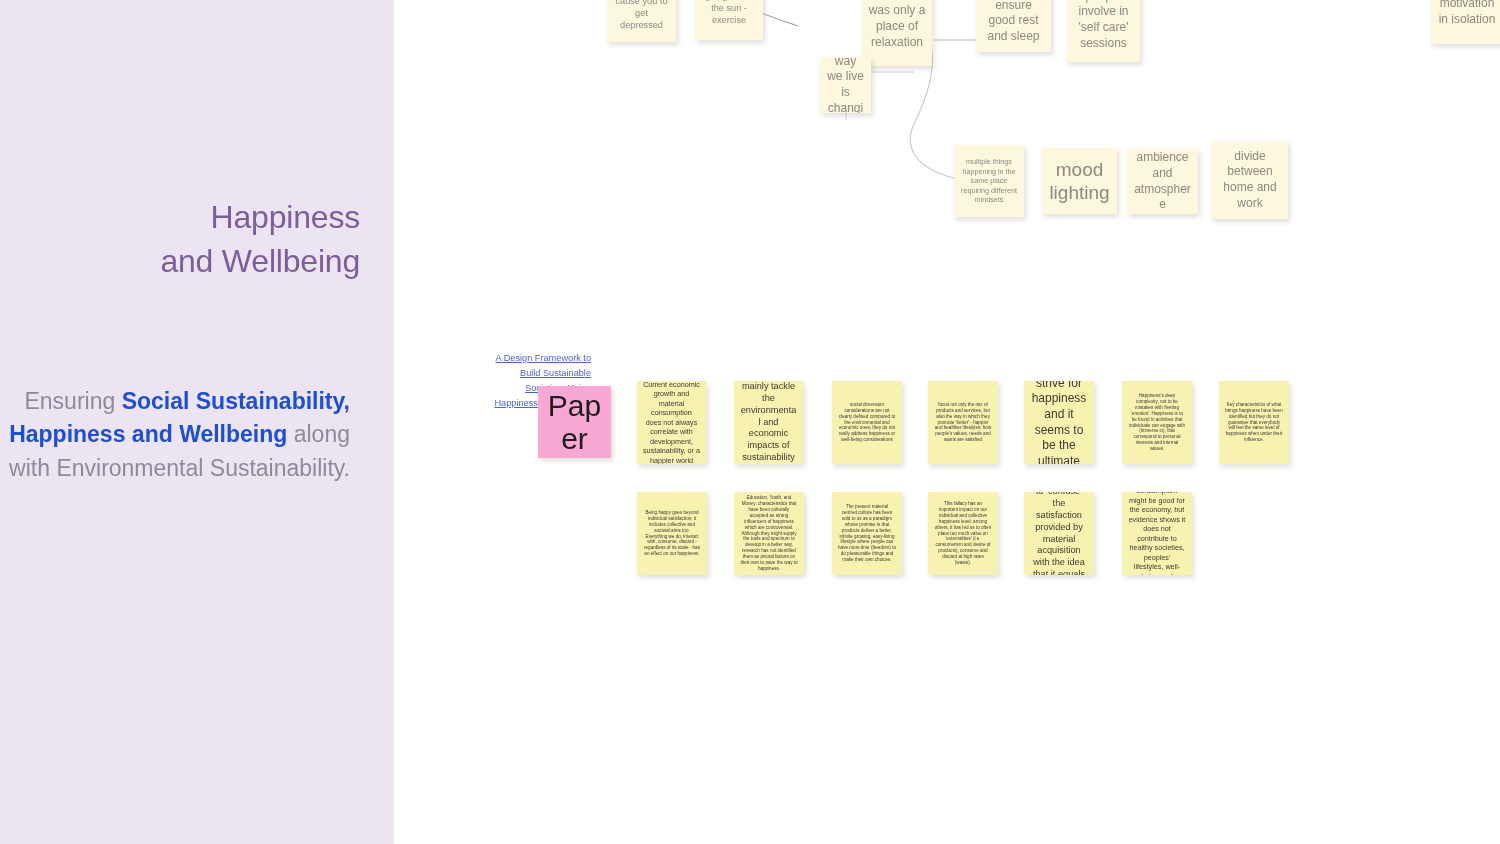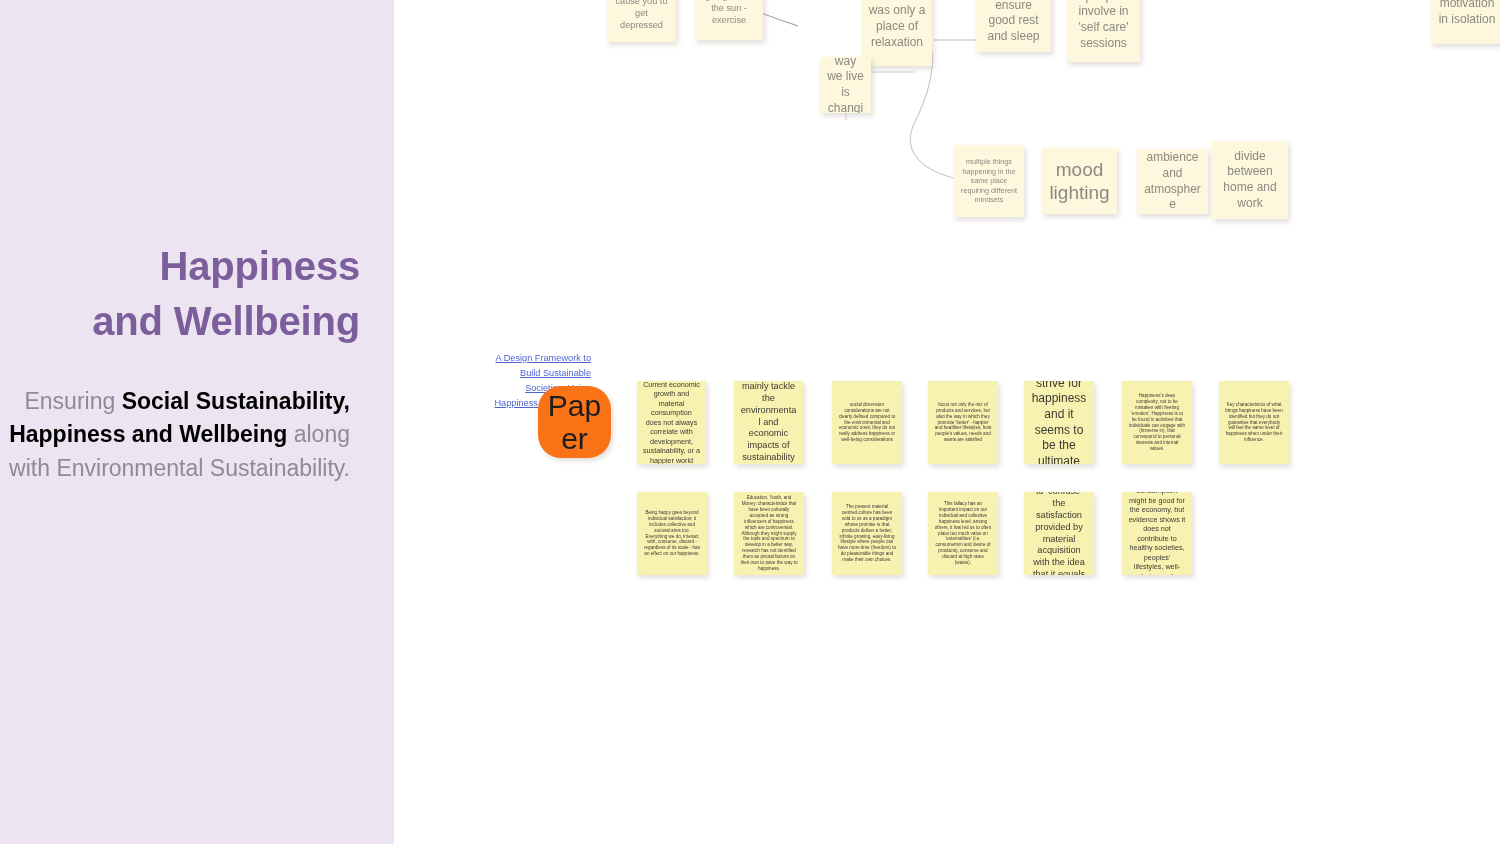--- a/index.html
+++ b/index.html
@@ -21,37 +21,36 @@
     position: absolute;
     left: 0; top: 0;
     width: 394px; height: 844px;
     background: #ece4f0;
   }
   #panel-title {
     position: absolute;
     left: 0; top: 196px;
     width: 360px;
     text-align: right;
-    font-size: 40px;
-    font-weight: bold;
+    font-size: 32px;
+    font-weight: normal;
     line-height: 1.37;
     letter-spacing: -0.2px;
     color: #7b5e9b;
-    margin-top: 43px;
   }
   #panel-subtitle {
     position: absolute;
     left: 0; top: 385px;
     width: 350px;
     text-align: right;
     font-size: 23px;
     line-height: 1.45;
     color: #8f8a99;
   }
-  #panel-subtitle .em { font-weight: bold; color: #000000; }
+  #panel-subtitle .em { font-weight: bold; color: #1d4ed8; }
 
   
   #board {
     position: absolute;
     left: 394px; top: 0;
     width: 1106px; height: 844px;
     background: #ffffff;
   }
   #connectors { position: absolute; left: 0; top: 0; width: 1106px; height: 844px; }
 
@@ -65,21 +64,21 @@
     text-align: center;
     padding: 5px 6px;
     box-shadow: 2px 3px 5px rgba(120,110,90,0.22);
     color: #2e2e2e;
     overflow: hidden;
     word-wrap: break-word;
     hyphens: auto;
   }
   .note.pale   { background: #fcf7dd; color: #8c8a80; }
   .note.yellow { background: #f8f2b0; color: #3b3a33; }
-  .note.gold   { background: #f97316; color: #1d1d1d; border-radius: 23px; }
+  .note.gold   { background: #f9a8d4; color: #1d1d1d; }
 
   .note .txt { display: block; width: 100%; }
 
   
   .t-xs .txt { font-size: 4.6px;  line-height: 1.30; }
   .t-sm .txt { font-size: 7.2px;  line-height: 1.32; }
   .t-md .txt { font-size: 9.2px;  line-height: 1.30; }
   .t-lg .txt { font-size: 12px;   line-height: 1.30; }
   .t-xl .txt { font-size: 14px;   line-height: 1.32; }
   .t-xxl .txt{ font-size: 19px;   line-height: 1.22; }
@@ -152,21 +151,21 @@
       </div>
 
     <div class="note pale t-sm" style="left:560px; top:145px; width:70px; height:72px;">
       <span class="txt">multiple things happening in the same place requiring different mindsets</span>
       </div>
 
     <div class="note pale t-xxl" style="left:648px; top:148px; width:75px; height:66px;">
       <span class="txt">mood lighting</span>
       </div>
 
-    <div class="note pale t-lg" style="left:733px; top:149px; width:71px; height:65px;margin-left:10px;">
+    <div class="note pale t-lg" style="left:733px; top:149px; width:71px; height:65px;">
       <span class="txt">ambience and atmosphere</span>
       </div>
 
     <div class="note pale t-lg" style="left:818px; top:141px; width:76px; height:78px;">
       <span class="txt">divide between home and work</span>
       </div>
 
 
     <div id="paper-link">A Design Framework to Build Sustainable Societies: Using Happiness as Leverage</div>
 

